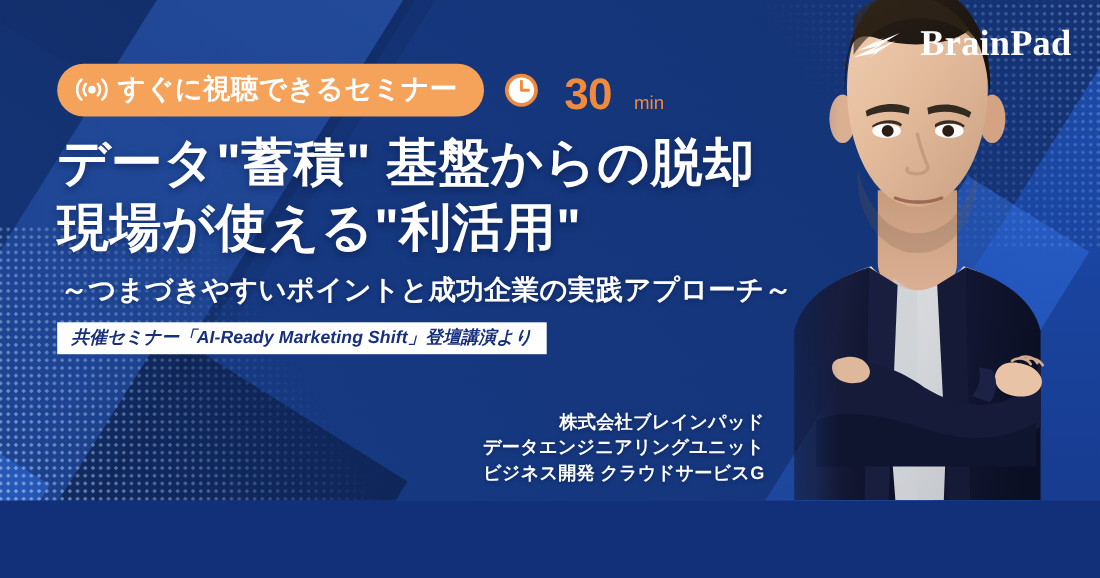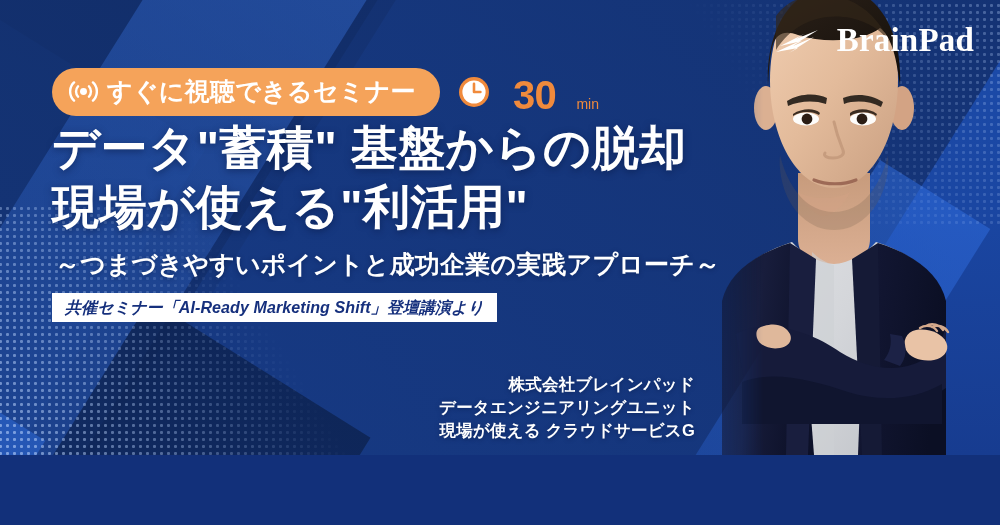--- a/index.html
+++ b/index.html
@@ -82,41 +82,41 @@
   }
   #logo .mark{width:56px;height:30px;display:block;}
   #logo .wordmark{
     font-family:"Liberation Serif","DejaVu Serif",serif;
     font-weight:700;font-size:33px;color:#ffffff;
     letter-spacing:.2px;line-height:1;white-space:nowrap;
   }
 
   
   #badge-row{
-    position:absolute;left:52px;top:68px;
+    position:absolute;left:52px;top:57px;
     display:flex;align-items:center;gap:17px;z-index:25;
   }
   #live-badge{
     display:flex;align-items:center;gap:9px;
     background:#f5a35a;border-radius:26px;
     padding:7px 24px 8px 17px;height:33px;box-sizing:content-box;
   }
   #live-badge .bcast{width:29px;height:29px;display:block;flex:none;}
   #live-badge .blabel{
     font-size:25px;font-weight:700;color:#ffffff;
     line-height:1;white-space:nowrap;letter-spacing:.3px;
   }
   #duration{display:flex;align-items:baseline;gap:22px;}
   #duration .clock{width:34px;height:34px;display:block;align-self:center;flex:none;}
   #duration .num{
     font-size:40px;font-weight:700;color:#f08a3c;line-height:1;
     letter-spacing:-.5px;
   }
   #duration .unit{
-    font-size:14px;font-weight:400;color:#f08a3c;line-height:1;
+    font-size:17px;font-weight:400;color:#f08a3c;line-height:1;
     margin-left:-2px;
     margin-top:28px;
   }
 
   
   #headline{
     position:absolute;left:52px;top:118px;z-index:25;
     color:#ffffff;font-weight:700;
   }
   #headline .line{
@@ -311,17 +311,17 @@
 
   <div id="subtitle">～つまづきやすいポイントと成功企業の実践アプローチ～</div>
 
   <div id="ribbon">
     <span class="rlabel">共催セミナー「AI-Ready Marketing Shift」登壇講演より</span>
   </div>
 
   <div id="speaker">
     <div class="affil">株式会社ブレインパッド</div>
     <div class="affil">データエンジニアリングユニット</div>
-    <div class="affil">現場が使える クラウドサービスG</div>
+    <div class="affil">ビジネス開発 クラウドサービスG</div>
     <div class="name">吉岡 智史</div>
   </div>
 
 </div>
 
 </body></html>

